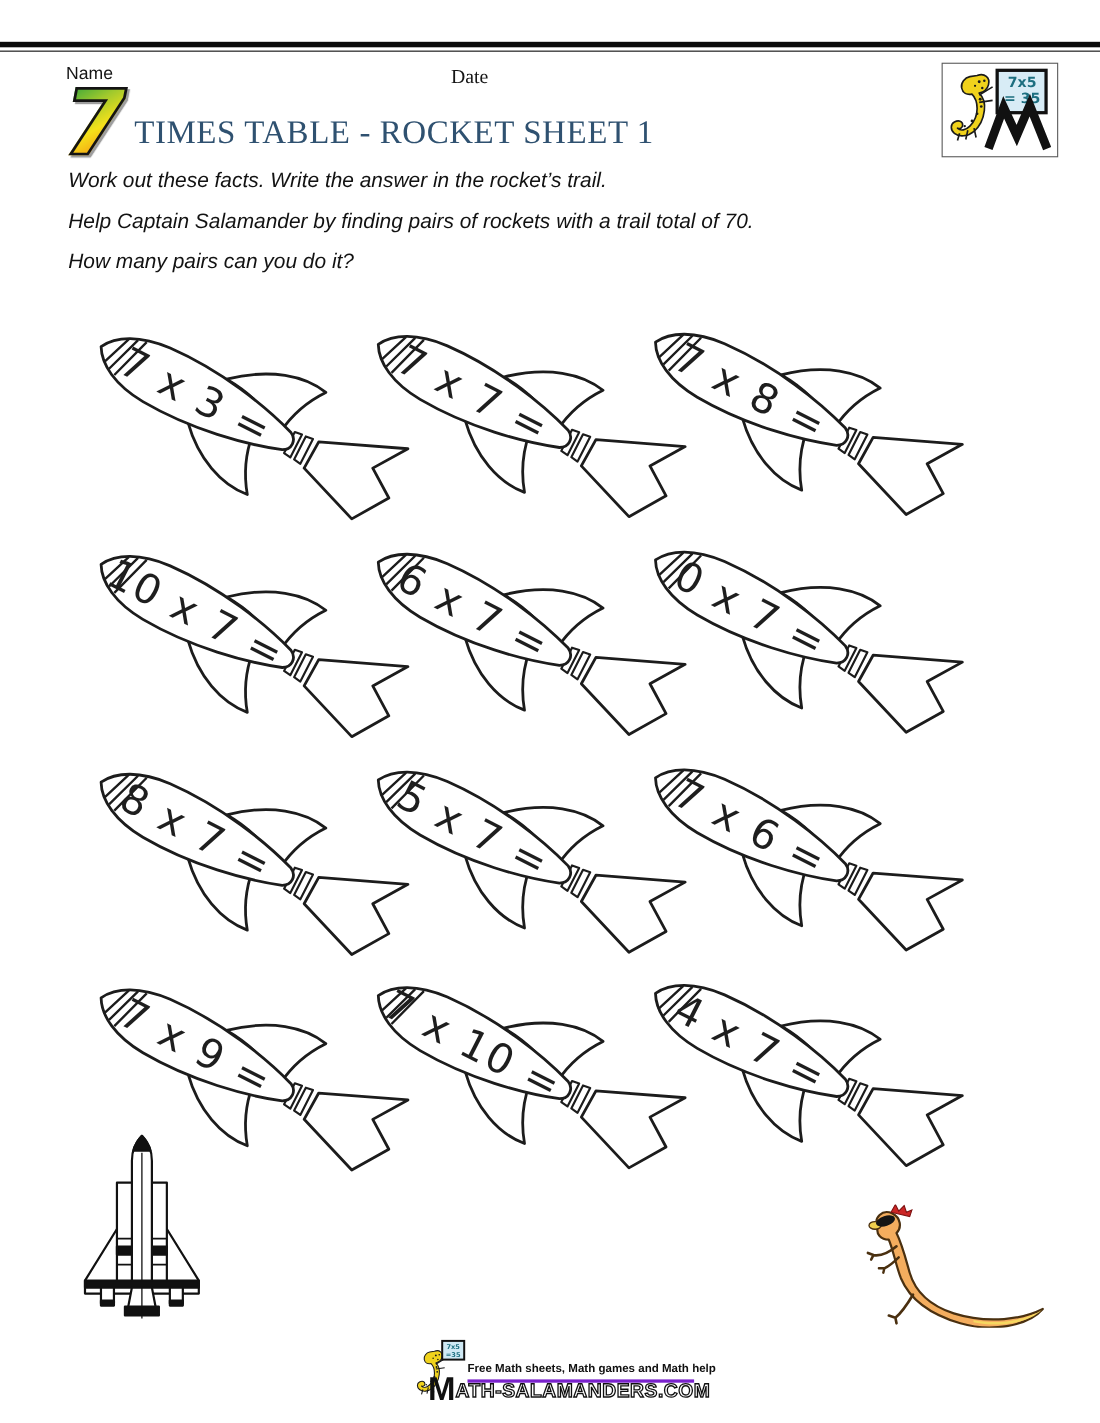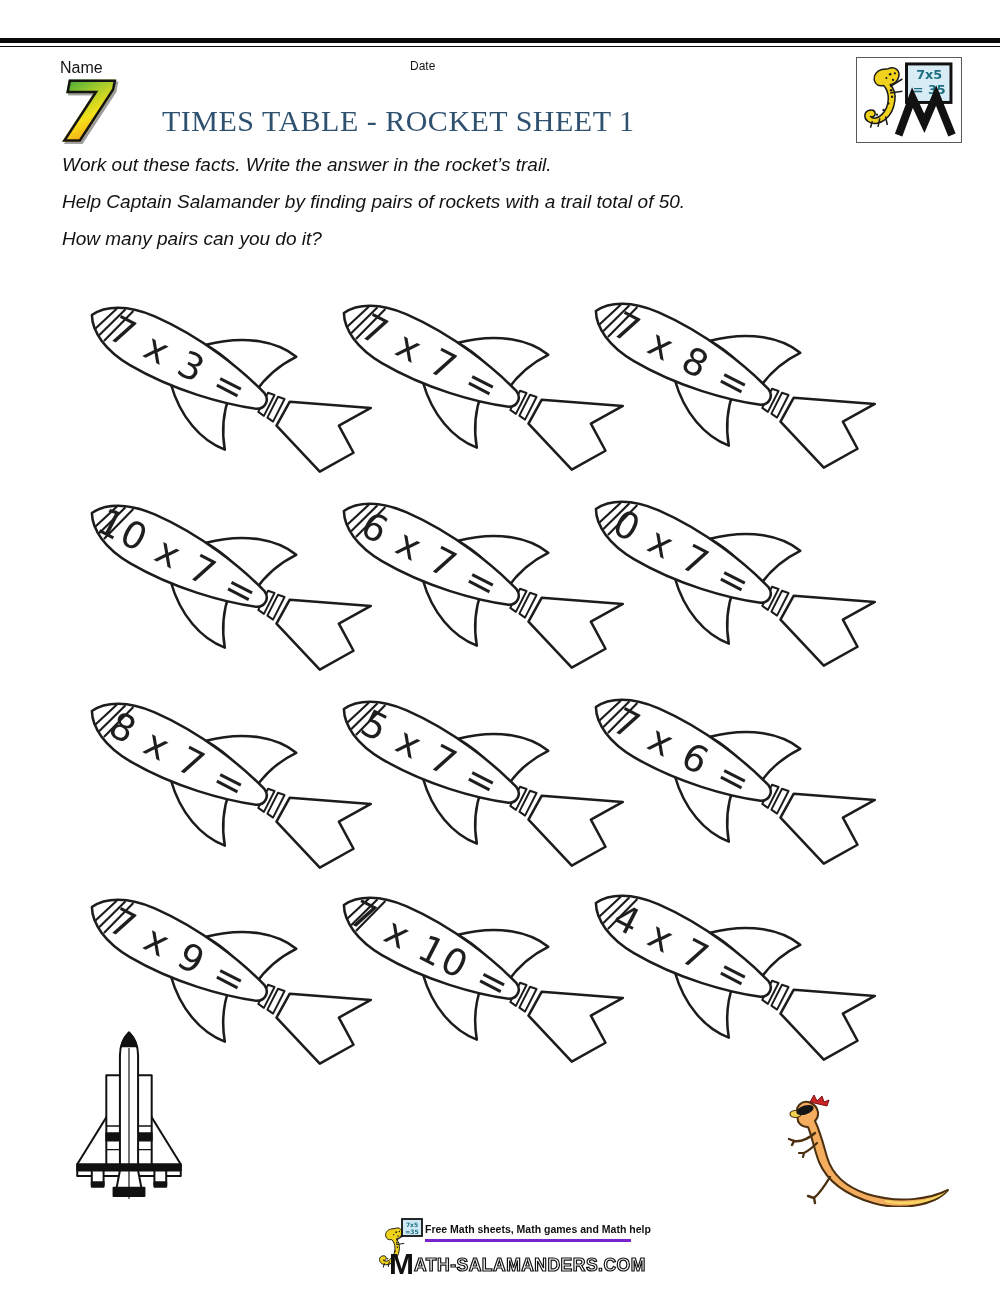--- a/index.html
+++ b/index.html
@@ -4,48 +4,48 @@
 <style>
   html,body{margin:0;padding:0;background:#fff;}
   .page{position:relative;width:1000px;height:1294px;background:#ffffff;
         font-family:"Liberation Sans",sans-serif;overflow:hidden;color:#111;}
 
   
   .rule-thick{position:absolute;left:0;top:38px;width:1000px;height:5px;background:#0a0a0a;}
   .rule-thin{position:absolute;left:0;top:45.5px;width:1000px;height:1.5px;background:#0a0a0a;}
 
   .name-label{position:absolute;left:60px;top:59px;font-size:16px;color:#151515;}
-  .date-label{position:absolute;left:410px;top:59px;font-size:12px;color:#151515;}
+  .date-label{position:absolute;left:410px;top:59px;font-size:18px;color:#151515;font-family:Liberation Serif, serif;}
 
   
   .seven{position:absolute;left:58px;top:72px;font-family:"DejaVu Sans",sans-serif;
          font-size:82px;line-height:82px;font-weight:bold;font-style:italic;
          background:linear-gradient(150deg,#28a03c 6%,#9fc92d 32%,#f4e11a 54%,#f5a313 74%,#e85c10 93%);
          -webkit-background-clip:text;background-clip:text;color:transparent;
          -webkit-text-stroke:2.5px #141414;
          filter:drop-shadow(2px 2px 0 rgba(40,40,40,0.45));}
 
   .title{position:absolute;left:122px;top:104px;font-family:"Liberation Serif",serif;
-         font-size:30px;letter-spacing:.5px;color:#2f5170;white-space:nowrap;margin-left:40px;}
+         font-size:30px;letter-spacing:.5px;color:#2f5170;white-space:nowrap;}
 
   .instructions{position:absolute;left:62px;top:146px;width:820px;
         font-size:19px;font-style:italic;line-height:37px;color:#121212;}
 
   
   .hlogo{position:absolute;left:856px;top:57px;width:104px;height:84px;
          border:1.5px solid #5a5a5a;background:#fff;}
   .board-txt{font-family:"DejaVu Sans",sans-serif;font-weight:bold;fill:#1d6f80;}
 
   
   .rocket{position:absolute;width:295px;height:200px;}
   .rlabel{font-family:"DejaVu Sans",sans-serif;font-size:38px;letter-spacing:2px;fill:#1e1e1e;}
 
   
   .footer{position:absolute;left:377px;top:1217px;}
-  .f-top{display:flex;align-items:flex-start;}
+  .f-top{display:flex;align-items:center;}
   .f-tagline{font-size:10.5px;font-weight:bold;color:#101010;padding-top:6px;white-space:nowrap;}
   .f-rule{width:206px;height:3px;background:#7a22cc;margin-top:4px;}
   .f-site{margin-left:12px;margin-top:-24px;white-space:nowrap;font-family:Liberation Sans, sans-serif;}
   .f-m{font-size:30px;font-weight:bold;color:#101010;vertical-align:-3px;}
   .f-rest{font-size:17.5px;font-weight:bold;letter-spacing:.5px;color:#ffffff;
           -webkit-text-stroke:1.2px #101010;}
 
   svg{display:block;}
 </style>
 </head>
@@ -97,21 +97,21 @@
       <use href="#sala" transform="translate(4,7) scale(0.95)"></use>
       <rect x="50" y="6" width="45" height="39" fill="#d8ecf6" stroke="#111" stroke-width="3"></rect>
       <text class="board-txt" x="73" y="21" font-size="13" text-anchor="middle">7x5</text>
       <text class="board-txt" x="73" y="36" font-size="13" text-anchor="middle">= 35</text>
       <polyline points="42,78 56,40 68,66 80,38 96,78" fill="none" stroke="#111" stroke-width="8"></polyline>
     </svg>
   </div>
 
   <div class="instructions">
     <div>Work out these facts. Write the answer in the rocket’s trail.</div>
-    <div>Help Captain Salamander by finding pairs of rockets with a trail total of 50.</div>
+    <div>Help Captain Salamander by finding pairs of rockets with a trail total of 70.</div>
     <div>How many pairs can you do it?</div>
   </div>
 
   <div class="rocket" style="left:80px;top:278px">
     <svg width="295" height="200" viewBox="0 0 302 205">
         <use href="#rocket-art-g"></use>
       <g transform="translate(12,38) rotate(27)">
           <text class="rlabel" x="100" y="14" text-anchor="middle">7 x 3 =</text>
         </g>
       </svg>

